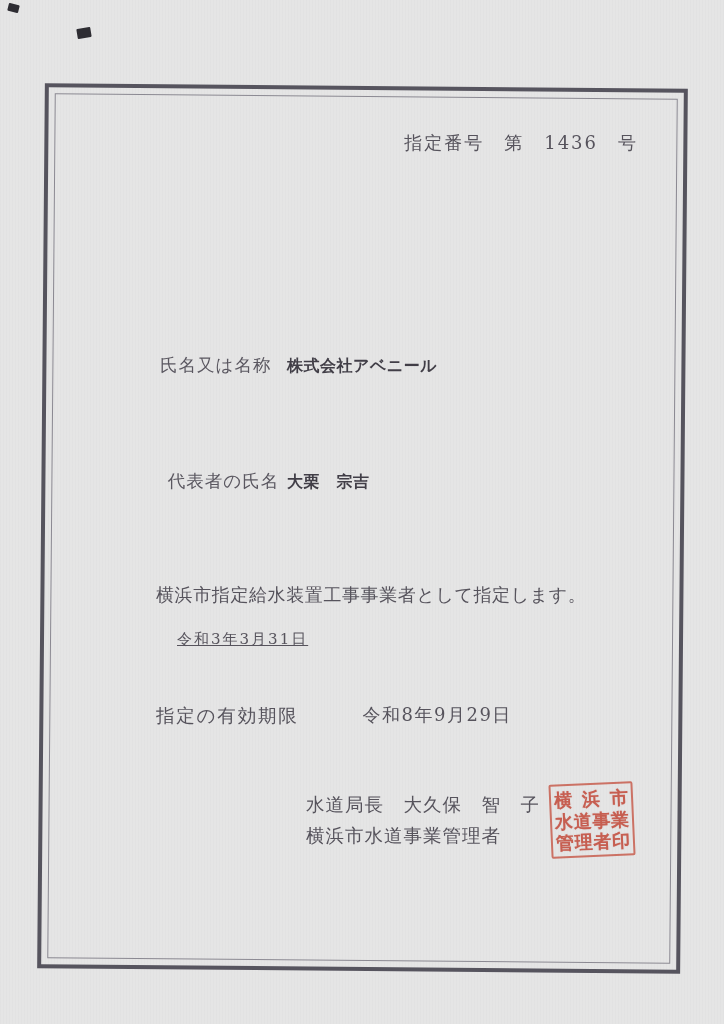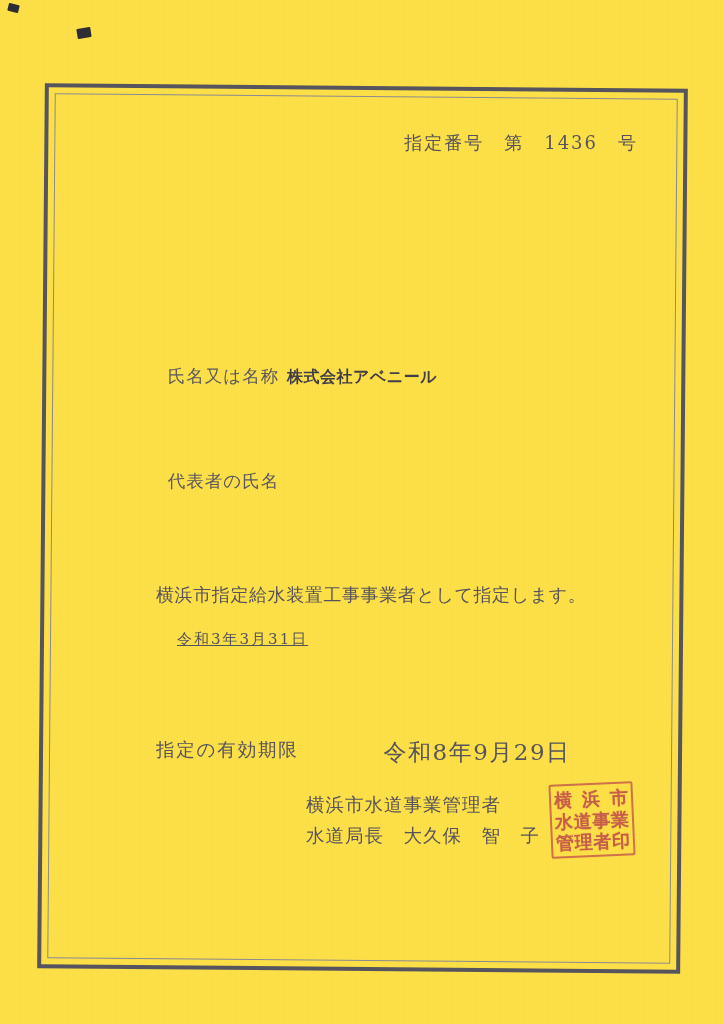--- a/index.html
+++ b/index.html
@@ -3,21 +3,21 @@
 <meta charset="utf-8">
 <style>
   html,body { margin:0; padding:0; }
   body {
     width:724px; height:1024px;
     background:#ffffff;
     font-family:"DejaVu Serif","Liberation Serif",serif;
   }
   .page {
     position:relative; width:724px; height:1024px;
-    background:#fde047; overflow:hidden;
+    background:#e5e5e5; overflow:hidden;
   }
   
   .scan-texture {
     position:absolute; inset:0; pointer-events:none;
     background:repeating-linear-gradient(90deg,
       rgba(70,70,82,0.018) 0 1px, rgba(0,0,0,0) 1px 3px);
   }
   
   .speck { position:absolute; background:#2e2d33; border-radius:1px; }
   .speck-1 { left:8px;  top:4px;  width:11px; height:8px;  transform:rotate(14deg); }
@@ -40,34 +40,34 @@
     top:131px; right:86px;
     font-size:18px; letter-spacing:2px;
   }
   .doc-title {
     top:219px; left:0; width:100%; text-align:center;
     font-family:"DejaVu Sans","Liberation Sans",sans-serif;
     font-weight:bold; font-size:29px; letter-spacing:1.5px;
     color:#3b3941;
   }
   .field-row { position:absolute; left:160px; display:flex; align-items:baseline; }
-  .field-row-1 { top:364px;text-align:center; }
+  .field-row-1 { top:353px; }
   .field-row-2 { top:469px;text-align:center; }
   .field-label {
     width:127px; font-size:17.5px; letter-spacing:1px; color:#5a5760;
   }
   .field-value {
     font-family:"DejaVu Sans","Liberation Sans",sans-serif;
     font-weight:bold; font-size:16px; letter-spacing:0.5px; color:#413e47;
   }
   .statement { top:563px; left:156px; font-size:18px; letter-spacing:0.6px;margin-top:20px; }
   .issue-date { top:630px; left:177px; font-size:15px; letter-spacing:2px;text-decoration:underline; }
-  .validity-row { top:737px; left:156px; display:flex;gap:21px; }
+  .validity-row { top:703px; left:156px; display:flex; }
   .validity-label { font-size:18.5px; letter-spacing:1.8px; color:#56535c; }
-  .validity-value { margin-left:64px; font-size:23px; letter-spacing:1.5px; color:#56535c; }
+  .validity-value { margin-left:64px; font-size:18px; letter-spacing:1.5px; color:#56535c; }
 
   .signature { position:absolute; left:306px; top:789px; }
   .signature div { font-size:18.5px; letter-spacing:1px; line-height:31px; color:#56535c; }
 
   
   .seal {
     position:absolute; left:550px; top:783px;
     width:74px; height:62px;
     border:2.5px solid rgba(198,88,72,0.82);
     border-radius:2px;
@@ -98,34 +98,35 @@
   <div class="txt designation-number">指定番号　第　1436　号</div>
 
 
   <div class="field-row field-row-1">
     <span class="field-label">氏名又は名称</span>
     <span class="field-value">株式会社アベニール</span>
   </div>
 
   <div class="field-row field-row-2">
     <span class="field-label">代表者の氏名</span>
+    <span class="field-value">大栗　宗吉</span>
   </div>
 
   <div class="txt statement">横浜市指定給水装置工事事業者として指定します。</div>
 
   <div class="txt issue-date">令和3年3月31日</div>
 
   <div class="txt validity-row">
     <span class="validity-label">指定の有効期限</span>
     <span class="validity-value">令和8年9月29日</span>
   </div>
 
   <div class="signature">
+    <div>水道局長　大久保　智　子</div>
     <div>横浜市水道事業管理者</div>
-    <div>水道局長　大久保　智　子</div>
   </div>
 
   <div class="seal">
     <div class="seal-row">横浜市</div>
     <div class="seal-row">水道事業</div>
     <div class="seal-row">管理者印</div>
   </div>
 </div>
 
 </body></html>

